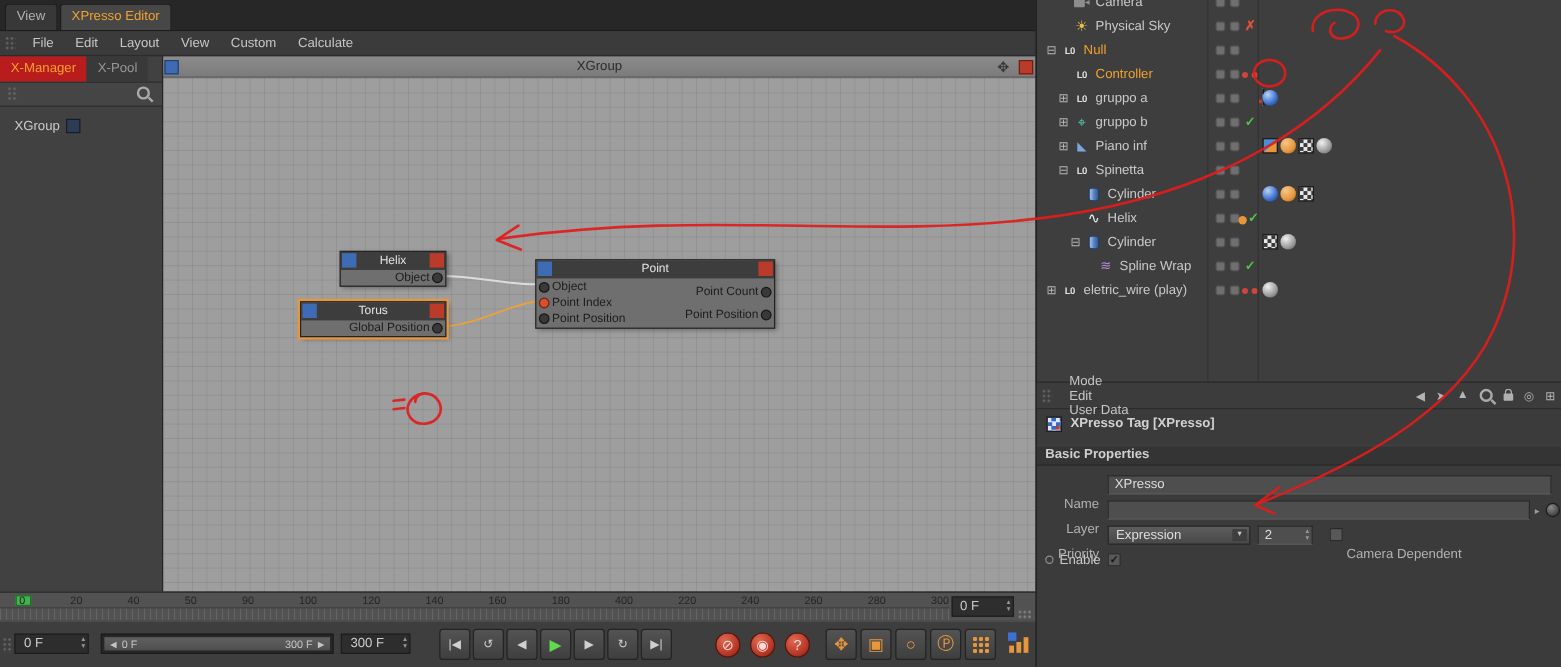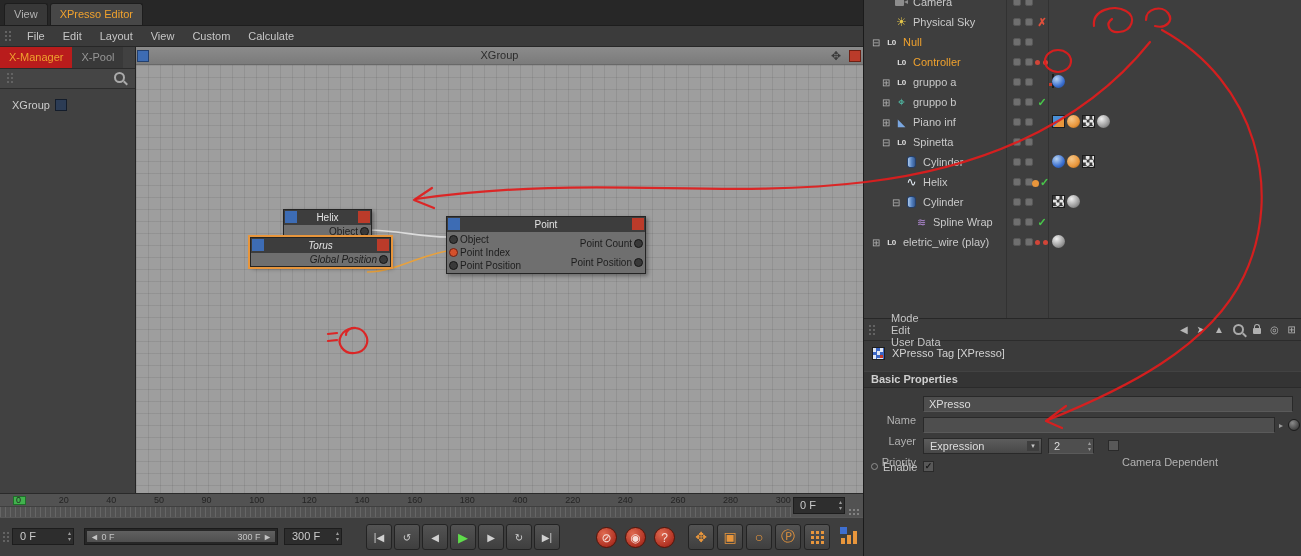--- a/index.html
+++ b/index.html
@@ -160,21 +160,21 @@
   #am{position:absolute;left:0;top:318px;width:438px;height:238px;background:#3b3b3b;
       border-top:1px solid #272727;box-sizing:border-box;}
   .am-menu{position:relative;height:21px;background:#3c3c3c;border-bottom:1px solid #2c2c2c;
            display:flex;align-items:center;}
   .am-icons{position:absolute;right:6px;top:0;height:21px;display:flex;align-items:center;gap:9px;
             color:#b5b5b5;font-size:10px;}
   .icon-lock{display:inline-block;width:8px;height:6px;background:#b0b0b0;border-radius:1px;position:relative;margin-top:3px;}
   .icon-lock::before{content:"";position:absolute;top:-4px;left:1px;width:4px;height:4px;
             border:1.5px solid #b0b0b0;border-bottom:none;border-radius:3px 3px 0 0;}
   .am-tagrow{position:absolute;left:0;top:24px;height:20px;display:flex;align-items:center;
-             padding-left:8px;gap:7px;color:#d2d2d2;}
+             padding-left:8px;gap:7px;color:#d2d2d2;font-weight:bold;}
   .am-section{position:absolute;left:0;top:52px;width:438px;height:17px;background:#343434;
               border-top:1px solid #424242;border-bottom:1px solid #2a2a2a;box-sizing:border-box;
               line-height:15px;padding-left:7px;font-weight:bold;color:#cfcfcf;}
   .arow{position:absolute;left:0;width:438px;height:18px;}
   .alabel{position:absolute;left:0;top:16px;width:52px;text-align:right;line-height:18px;color:#b2b2b2;}
   .fld{position:absolute;top:1px;height:16px;background:#4e4e4e;border:1px solid #292929;
        border-bottom-color:#5a5a5a;box-sizing:border-box;color:#dcdcdc;line-height:14px;padding:0 5px;}
   .dd{position:absolute;top:1px;height:16px;background:linear-gradient(#5d5d5d,#484848);
       border:1px solid #292929;box-sizing:border-box;color:#dedede;line-height:14px;padding:0 18px 0 6px;}
   .dd-arrow{position:absolute;right:2px;top:2px;width:12px;height:10px;background:#3e3e3e;color:#c8c8c8;
@@ -270,21 +270,21 @@
                 <div class="port-row pr-in"><span class="port in hot"></span><span>Point Index</span></div>
                 <div class="port-row pr-in"><span class="port in"></span><span>Point Position</span></div>
               </div>
             <div class="point-right">
                 <div class="port-row pr-out"><span>Point Count</span><span class="port out"></span></div>
                 <div class="port-row pr-out"><span>Point Position</span><span class="port out"></span></div>
               </div>
           </div>
         </div>
 
-        <div class="node selected" style="left:114px;top:172px;width:141px;font-style:italic;">
+        <div class="node selected" style="left:114px;top:186px;width:122px;">
           <div class="node-header">
             <span class="nc nc-l"></span>
             <span>Torus</span>
             <span class="nc nc-r"></span>
           </div>
           <div class="port-row pr-out">
             <span>Global Position</span>
             <span class="port out"></span>
           </div>
         </div>

